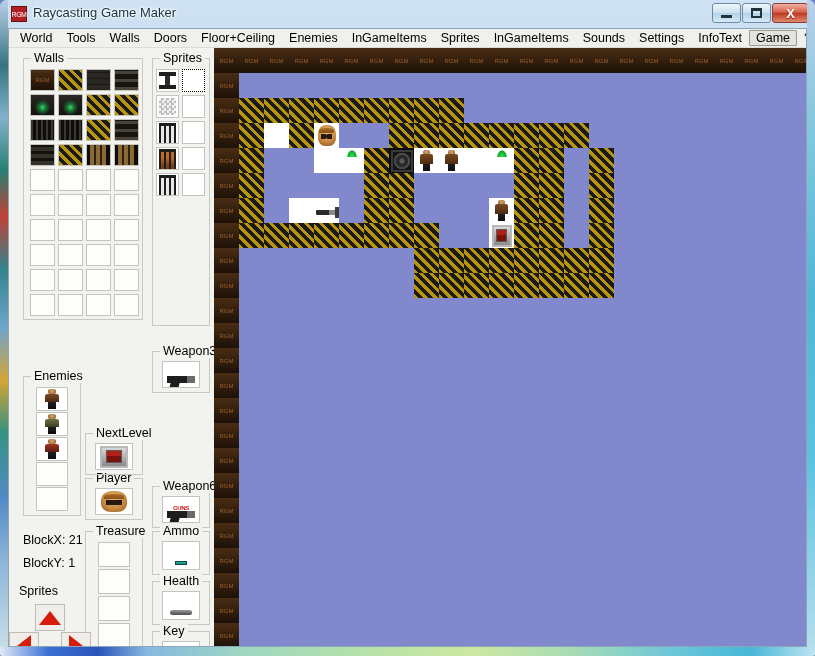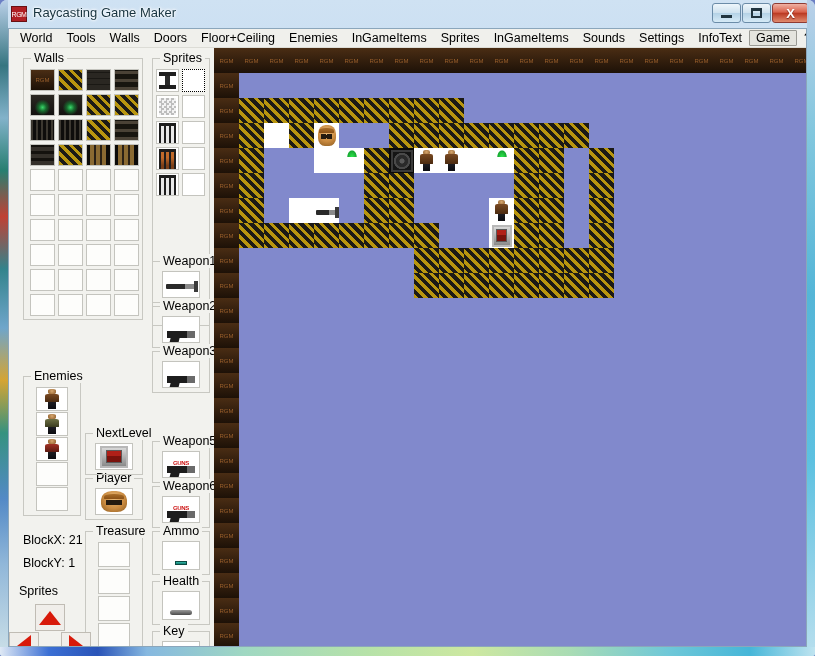--- a/index.html
+++ b/index.html
@@ -299,50 +299,25 @@
           </div>
           <div class="cell" style="left: 3px; top: 114px; width: 23px; height: 23px;">
             <div class="spr">
               <div class="cage"></div>
             </div>
           </div>
           <div class="cell" style="left: 29px; top: 114px; width: 23px; height: 23px;">
             <div class="spr"></div>
           </div>
         </div>
-        <div class="grp" style="left: 143px; top: 213px; width: 58px; height: 42px;">
-          <div class="grplbl">Weapon1</div>
-          <div class="cell" style="left: 9px; top: 9px; width: 38px; height: 27px;">
-            <div class="spr">
-              <div class="knife"></div>
-            </div>
-          </div>
-        </div>
-        <div class="grp" style="left: 143px; top: 258px; width: 58px; height: 42px;">
-          <div class="grplbl">Weapon2</div>
-          <div class="cell" style="left: 9px; top: 9px; width: 38px; height: 27px;">
-            <div class="spr">
-              <div class="pistol"></div>
-            </div>
-          </div>
-        </div>
         <div class="grp" style="left: 143px; top: 303px; width: 58px; height: 42px;">
           <div class="grplbl">Weapon3</div>
           <div class="cell" style="left: 9px; top: 9px; width: 38px; height: 27px;">
             <div class="spr">
               <div class="pistol"></div>
-            </div>
-          </div>
-        </div>
-        <div class="grp" style="left: 143px; top: 393px; width: 58px; height: 42px;">
-          <div class="grplbl">Weapon5</div>
-          <div class="cell" style="left: 9px; top: 9px; width: 38px; height: 27px;">
-            <div class="spr">
-              <div class="pistol"></div>
-              <div class="gunlbl">GUNS</div>
             </div>
           </div>
         </div>
         <div class="grp" style="left: 143px; top: 438px; width: 58px; height: 42px;">
           <div class="grplbl">Weapon6</div>
           <div class="cell" style="left: 9px; top: 9px; width: 38px; height: 27px;">
             <div class="spr">
               <div class="pistol"></div>
               <div class="gunlbl">GUNS</div>
             </div>

